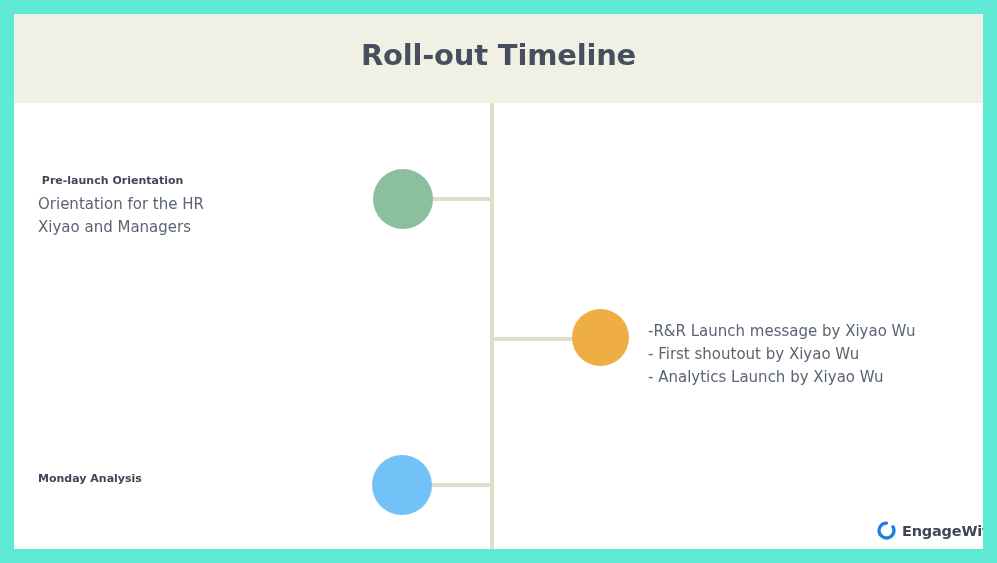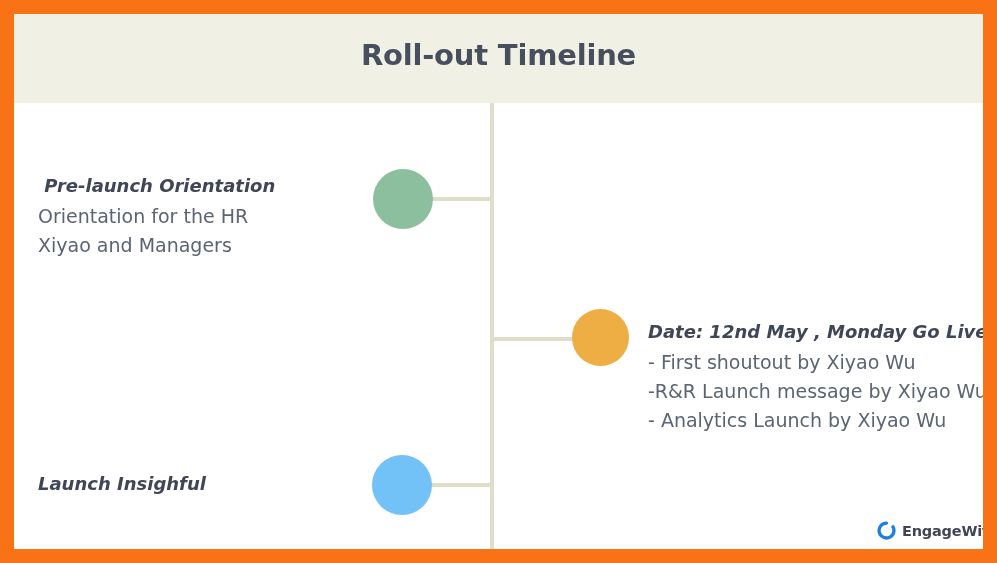--- a/index.html
+++ b/index.html
@@ -12,21 +12,21 @@
     height: 563px;
     overflow: hidden;
     font-family: "DejaVu Sans", "Liberation Sans", sans-serif;
   }
 
   .slide-stage {
     position: absolute;
     left: 0; top: 0;
     width: 997px;
     height: 563px;
-    background: #f97316;
+    background: #5eead4;
   }
 
   .slide-card {
     position: absolute;
     left: 14px;
     top: 14px;
     width: 969px;
     height: 535px;
     background: #ffffff;
     overflow: hidden;
@@ -90,30 +90,29 @@
     left: 358px; top: 441px;
     width: 60px; height: 60px;
     background: #73c2f7;
   }
 
   
   .entry {
     position: absolute;
   }
   .entry-heading {
-    font-size: 18px;
+    font-size: 11px;
     font-weight: bold;
     color: #3f4756;
     white-space: pre;
     margin: 0 0 5px 0;
     line-height: 1.3;
-    font-style: italic;
   }
   .entry-body {
-    font-size: 19px;
+    font-size: 15px;
     font-weight: normal;
     color: #5a6472;
     line-height: 1.52;
     margin: 0;
   }
   .entry-body div { white-space: pre; }
 
   .entry-prelaunch { left: 24px; top: 160px; width: 320px; }
   .entry-golive    { left: 634px; top: 306px; width: 330px; }
   .entry-analysis  { left: 24px; top: 458px; width: 320px; }
@@ -162,30 +161,29 @@
 
     <div class="entry entry-prelaunch">
       <p class="entry-heading"> Pre-launch Orientation</p>
       <div class="entry-body">
         <div>Orientation for the HR</div>
         <div>Xiyao and Managers</div>
       </div>
     </div>
 
     <div class="entry entry-golive">
-      <p class="entry-heading">Date: 12nd May , Monday Go Live</p>
       <div class="entry-body">
+        <div>-R&amp;R Launch message by Xiyao Wu</div>
         <div>- First shoutout by Xiyao Wu</div>
-        <div>-R&amp;R Launch message by Xiyao Wu</div>
         <div>- Analytics Launch by Xiyao Wu</div>
       </div>
     </div>
 
     <div class="entry entry-analysis">
-      <p class="entry-heading">Launch Insighful</p>
+      <p class="entry-heading">Monday Analysis</p>
     </div>
 
     <div class="brand-logo">
       <svg class="brand-mark" viewBox="0 0 24 24">
         <path d="M12 2.6a9.4 9.4 0 1 0 8.2 4.8" fill="none" stroke="#1d7fe0" stroke-width="4.2" stroke-linecap="round"></path>
         <circle cx="12" cy="12" r="4.6" fill="#ffffff"></circle>
       </svg>
       <span class="brand-name">EngageWith</span>
     </div>
 

